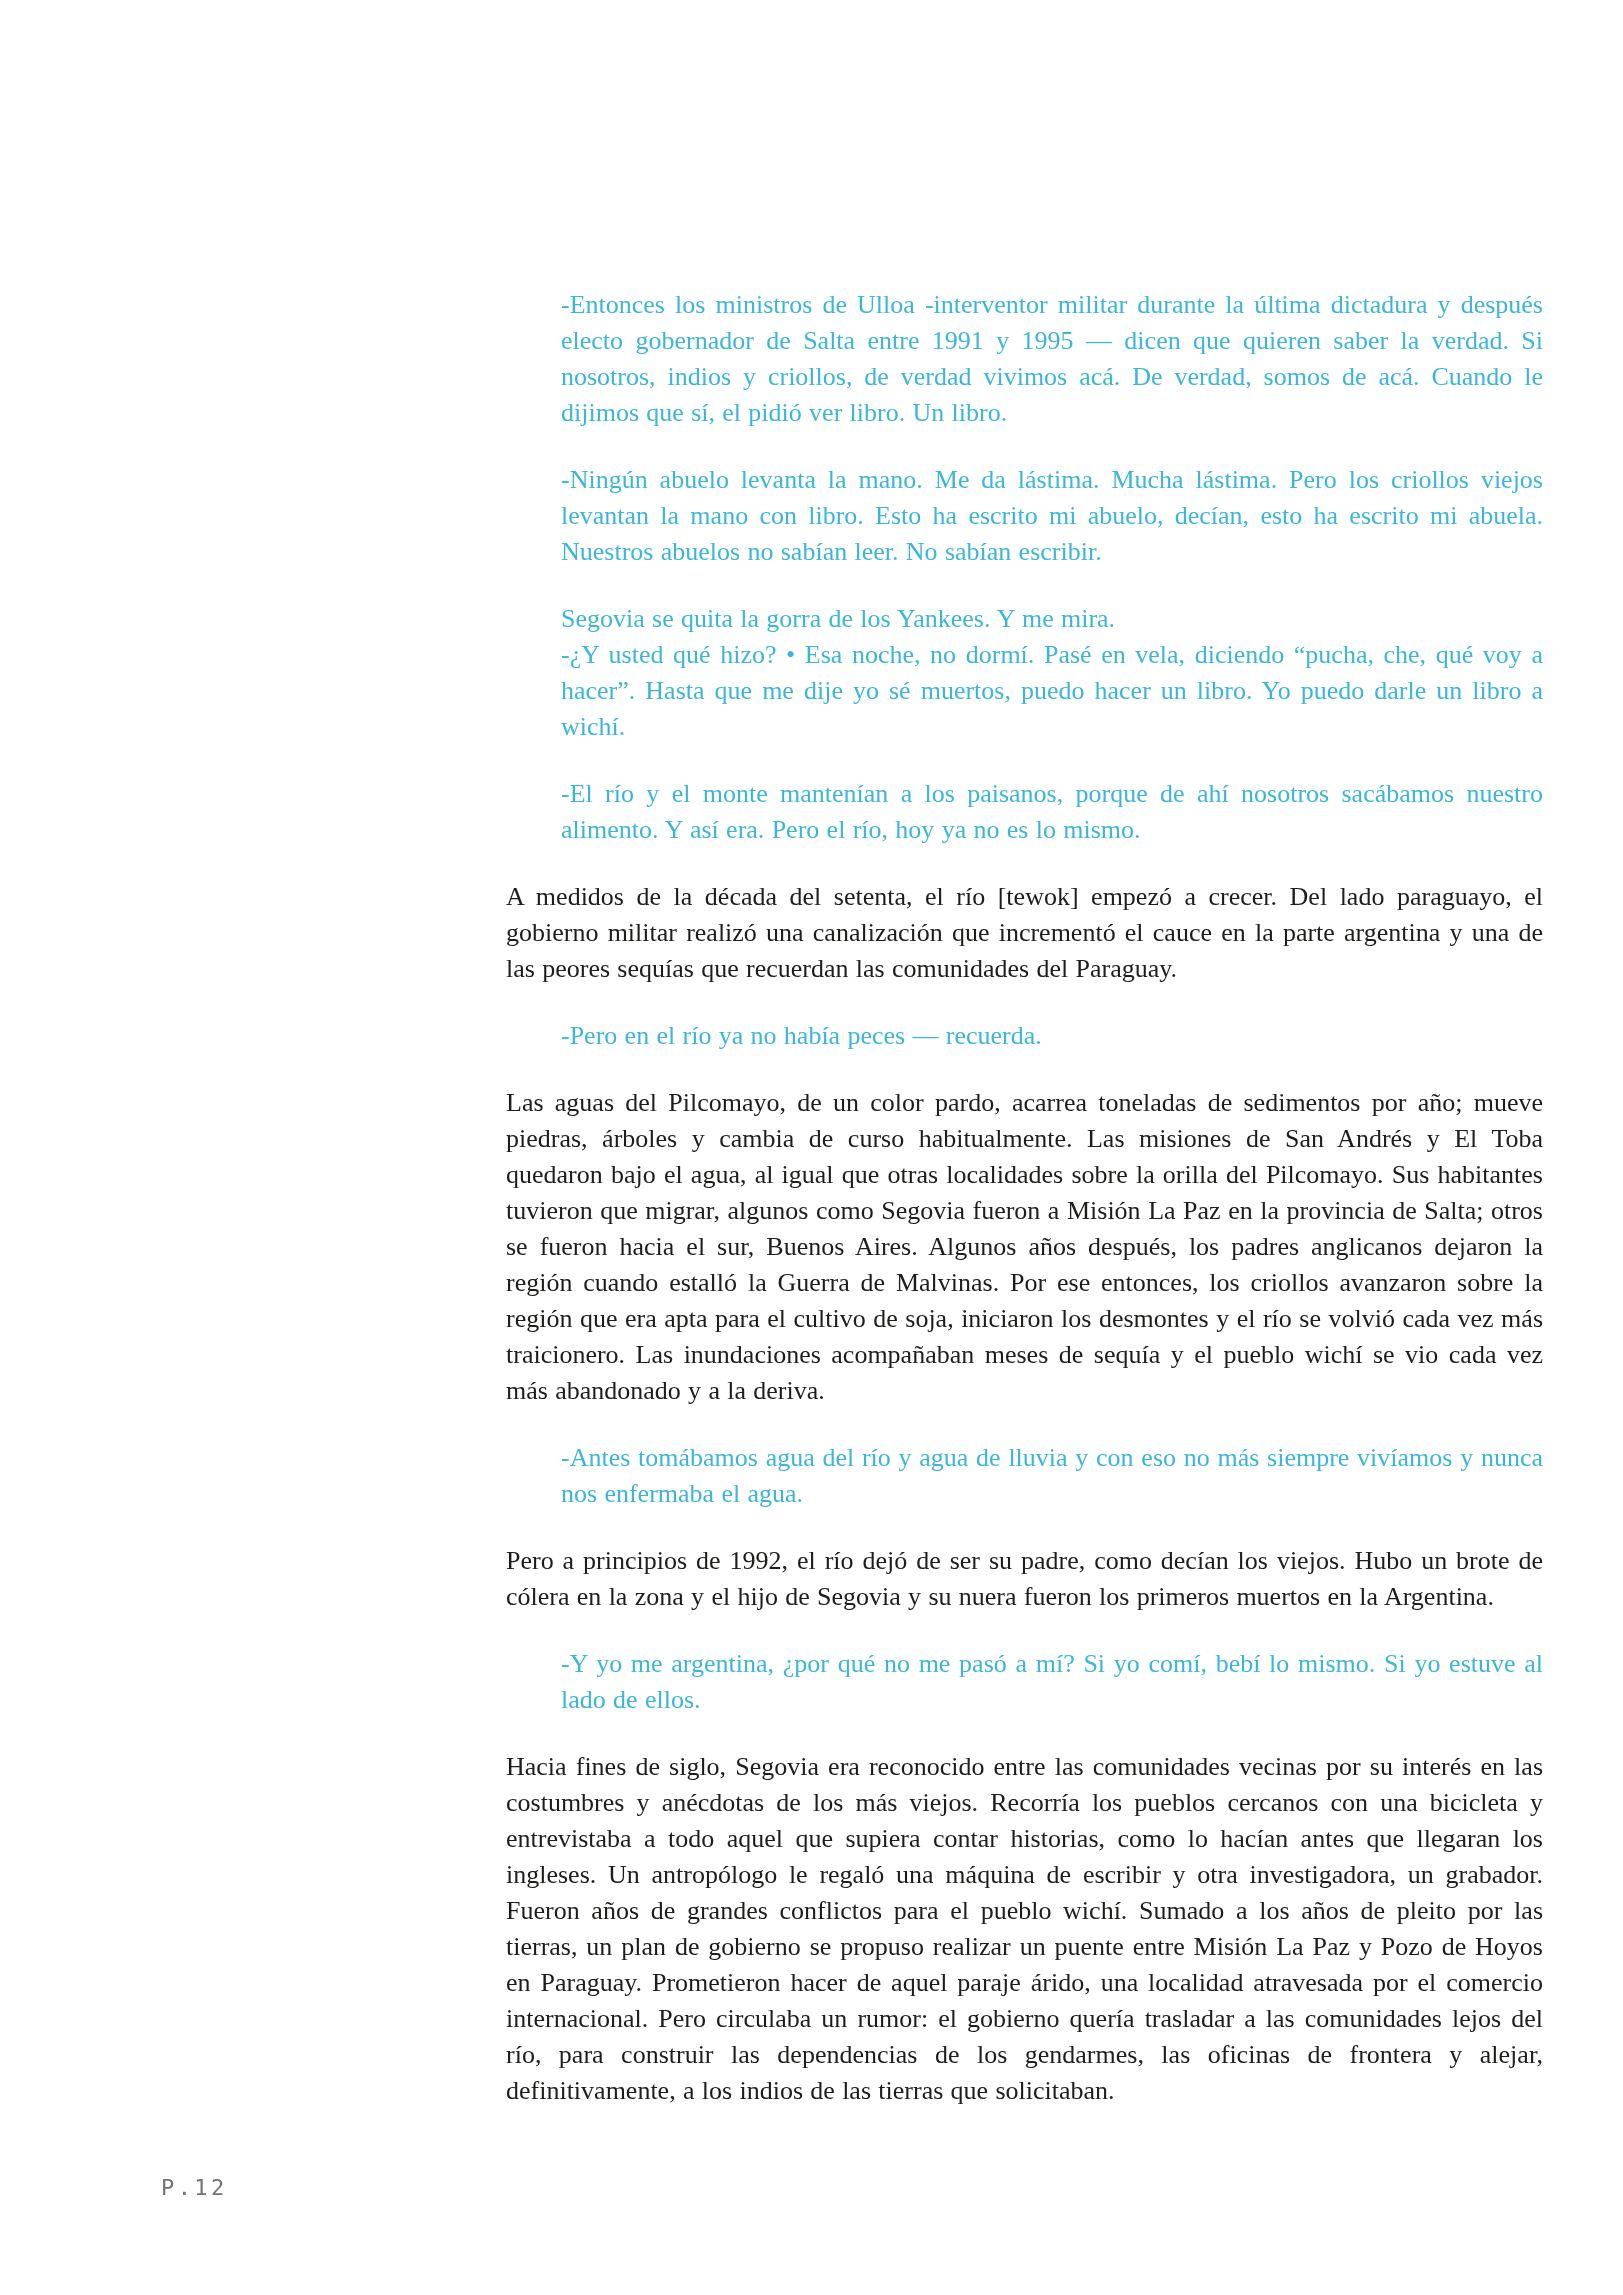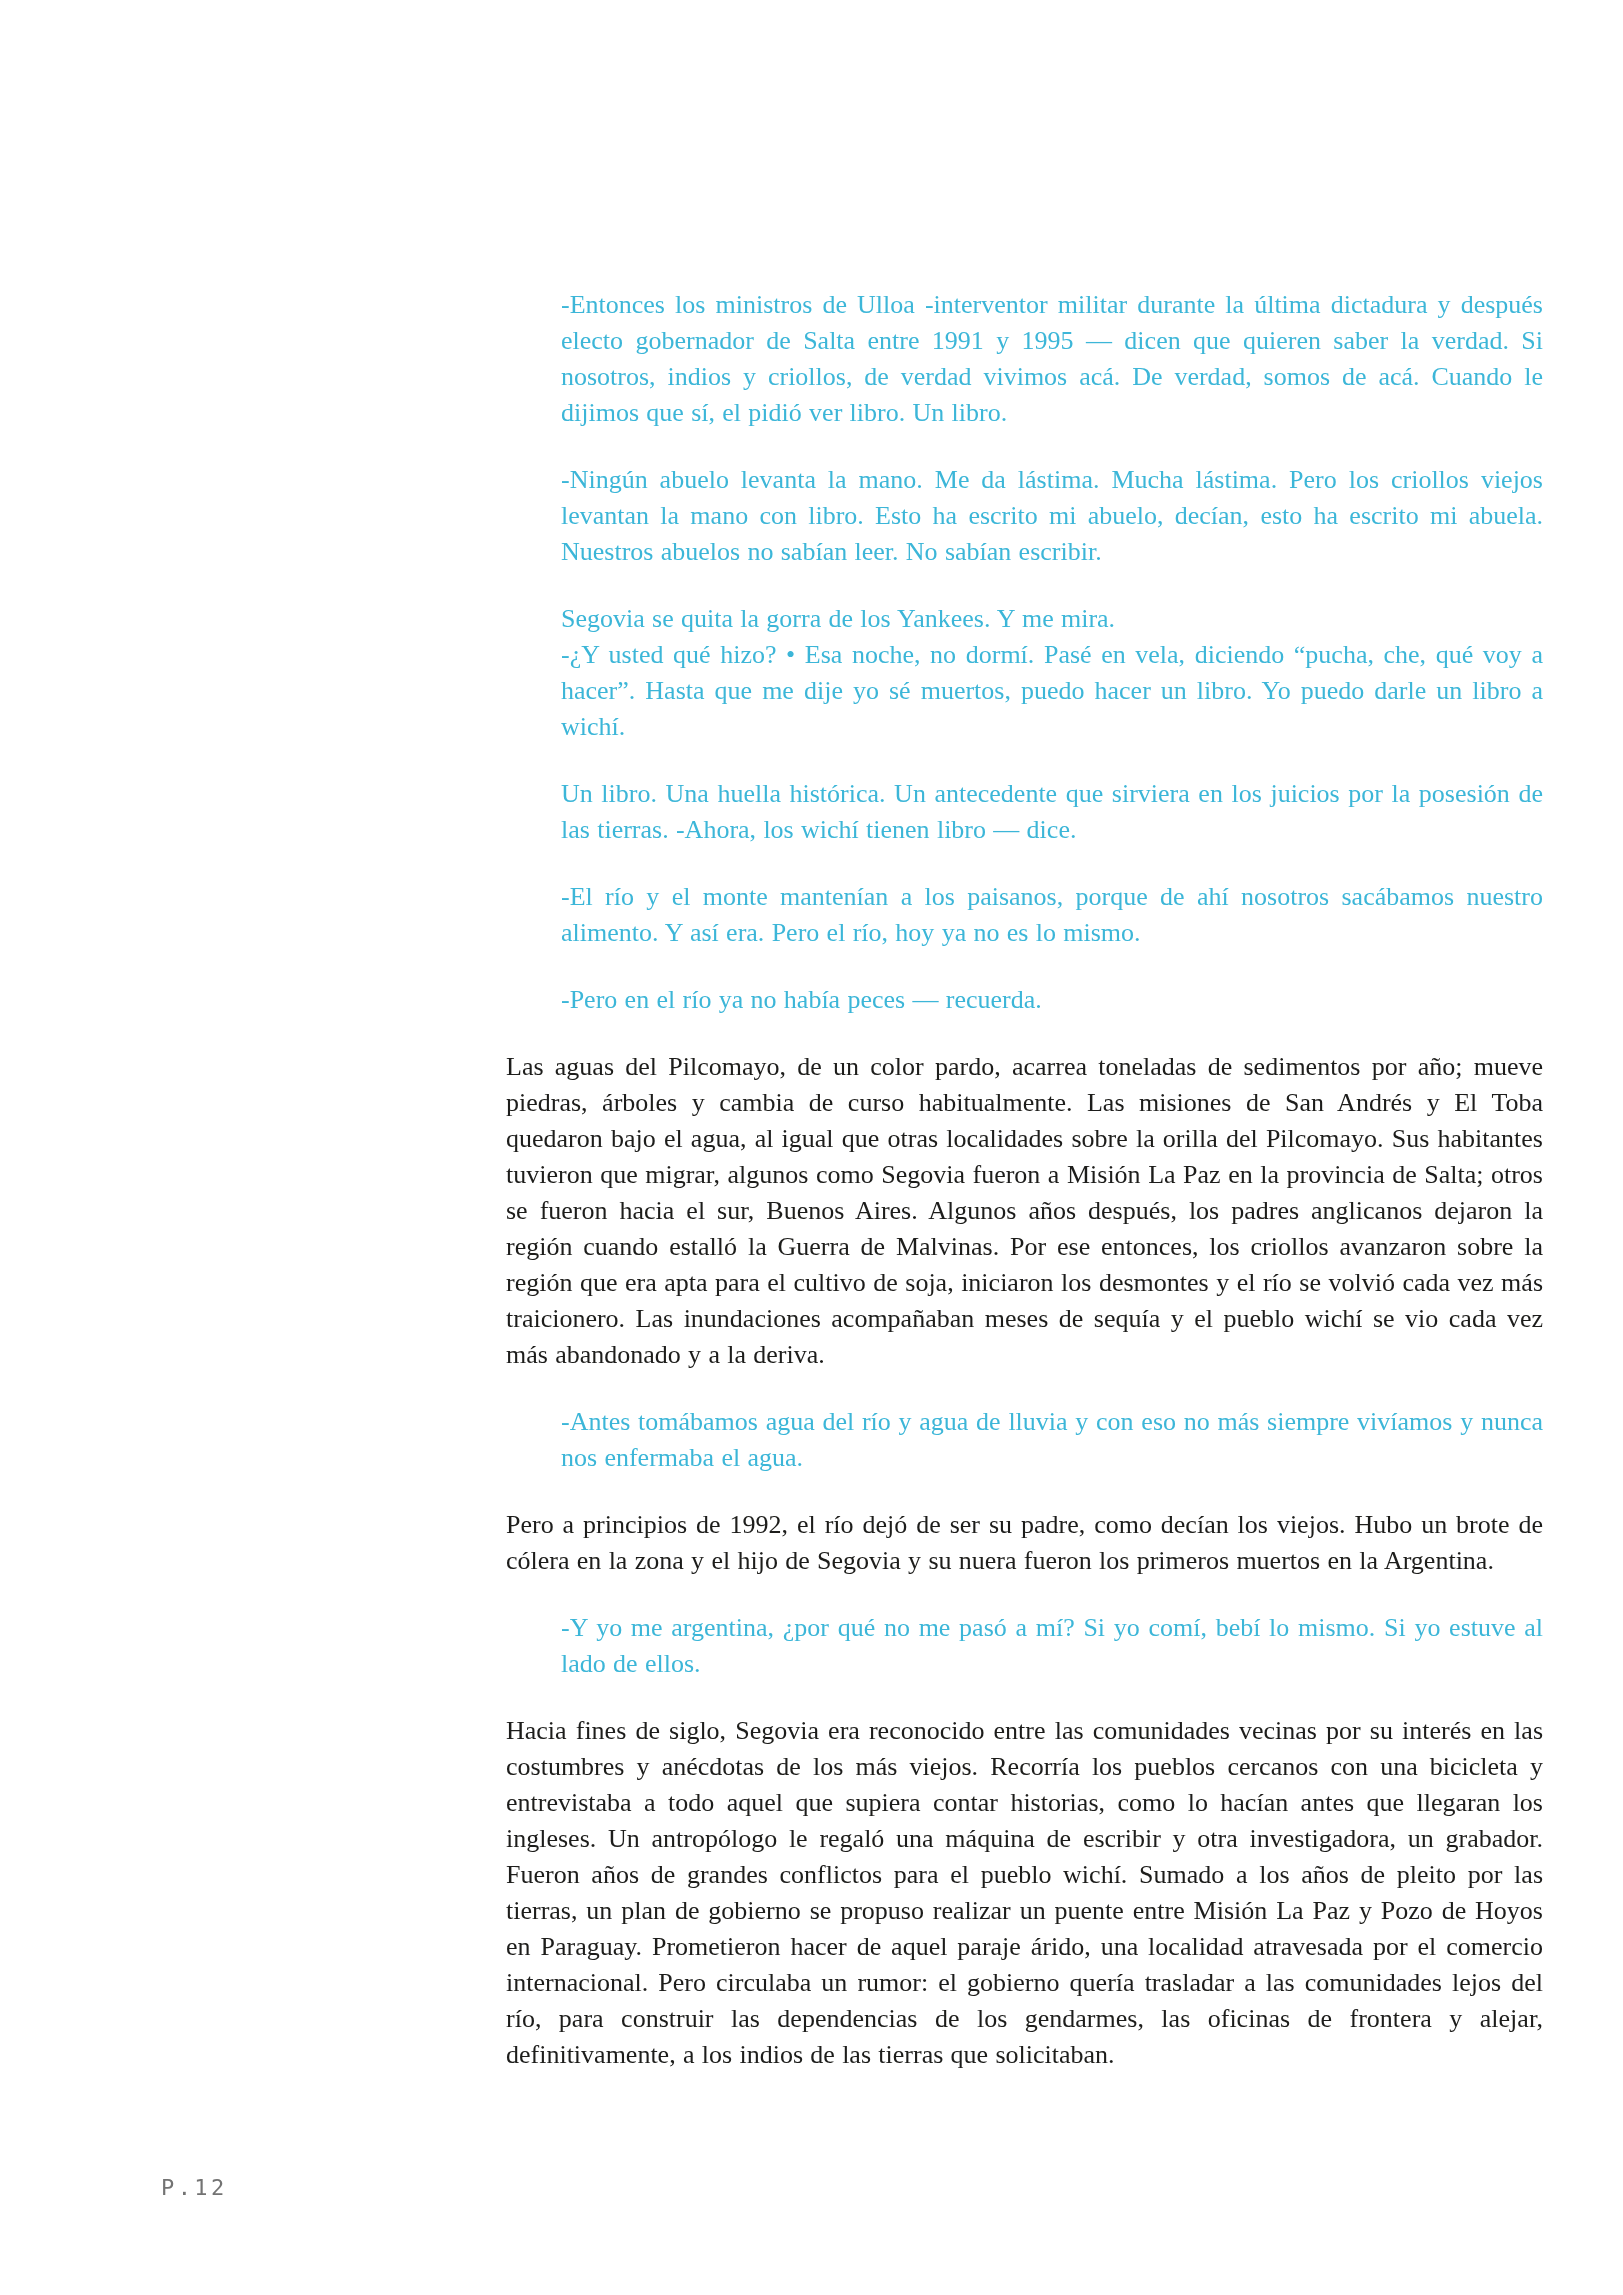--- a/index.html
+++ b/index.html
@@ -63,22 +63,22 @@
 </head>
 <body>
 
 <div class="page">
 
   <main class="text-column">
     <p class="quote">-Entonces los ministros de Ulloa -interventor militar durante la última dictadura y después electo gobernador de Salta entre 1991 y 1995 — dicen que quieren saber la verdad. Si nosotros, indios y criollos, de verdad vivimos acá. De verdad, somos de acá. Cuando le dijimos que sí, el pidió ver libro. Un libro.</p>
     <p class="quote">-Ningún abuelo levanta la mano. Me da lástima. Mucha lástima. Pero los criollos viejos levantan la mano con libro. Esto ha escrito mi abuelo, decían, esto ha escrito mi abuela. Nuestros abuelos no sabían leer. No sabían escribir.</p>
     <p class="quote no-gap">Segovia se quita la gorra de los Yankees. Y me mira.</p>
     <p class="quote">-¿Y usted qué hizo? • Esa noche, no dormí. Pasé en vela, diciendo “pucha, che, qué voy a hacer”. Hasta que me dije yo sé muertos, puedo hacer un libro. Yo puedo darle un libro a wichí.</p>
-    <p class="quote">Un libro. Una huella histórica. Un antecedente que sirviera en los juicios por la posesión de las tierras. -Ahora, los wichí tienen libro —  dice.</p>
     <p class="quote">-El río y el monte mantenían a los paisanos, porque de ahí nosotros sacábamos nuestro alimento. Y así era. Pero el río, hoy ya no es lo mismo.</p>
+    <p class="body">A medidos de la década del setenta, el río [tewok] empezó a crecer. Del lado paraguayo, el gobierno militar realizó una canalización que incrementó el cauce en la parte argentina y una de las peores sequías que recuerdan las comunidades del Paraguay.</p>
     <p class="quote">-Pero en el río ya no había peces — recuerda.</p>
     <p class="body">Las aguas del Pilcomayo, de un color pardo, acarrea toneladas de sedimentos por año; mueve piedras, árboles y cambia de curso habitualmente. Las misiones de San Andrés y El Toba quedaron bajo el agua, al igual que otras localidades sobre la orilla del Pilcomayo. Sus habitantes tuvieron que migrar, algunos como Segovia fueron a Misión La Paz en la provincia de Salta; otros se fueron hacia el sur, Buenos Aires. Algunos años después, los padres anglicanos dejaron la región cuando estalló la Guerra de Malvinas. Por ese entonces, los criollos avanzaron sobre la región que era apta para el cultivo de soja, iniciaron los desmontes y el río se volvió cada vez más traicionero. Las inundaciones acompañaban meses de sequía y el pueblo wichí se vio cada vez más abandonado y a la deriva.</p>
     <p class="quote">-Antes tomábamos agua del río y agua de lluvia y con eso no más siempre vivíamos y nunca nos enfermaba el agua.</p>
     <p class="body">Pero a principios de 1992, el río dejó de ser su padre, como decían los viejos. Hubo un brote de cólera en la zona y el hijo de Segovia y su nuera fueron los primeros muertos en la Argentina.</p>
     <p class="quote">-Y yo me argentina, ¿por qué no me pasó a mí? Si yo comí, bebí lo mismo. Si yo estuve al lado de ellos.</p>
     <p class="body">Hacia fines de siglo, Segovia era reconocido entre las comunidades vecinas por su interés en las costumbres y anécdotas de los más viejos. Recorría los pueblos cercanos con una bicicleta y entrevistaba a todo aquel que supiera contar historias, como lo hacían antes que llegaran los ingleses. Un antropólogo le regaló una máquina de escribir y otra investigadora, un grabador. Fueron años de grandes conflictos para el pueblo wichí. Sumado a los años de pleito por las tierras, un plan de gobierno se propuso realizar un puente entre Misión La Paz y Pozo de Hoyos en Paraguay. Prometieron hacer de aquel paraje árido, una localidad atravesada por el comercio internacional. Pero circulaba un rumor: el gobierno quería trasladar a las comunidades lejos del río, para construir las dependencias de los gendarmes, las oficinas de frontera y alejar, definitivamente, a los indios de las tierras que solicitaban.</p>
   </main>
 
   <footer class="page-footer">
     <span class="page-number">P.12</span>

